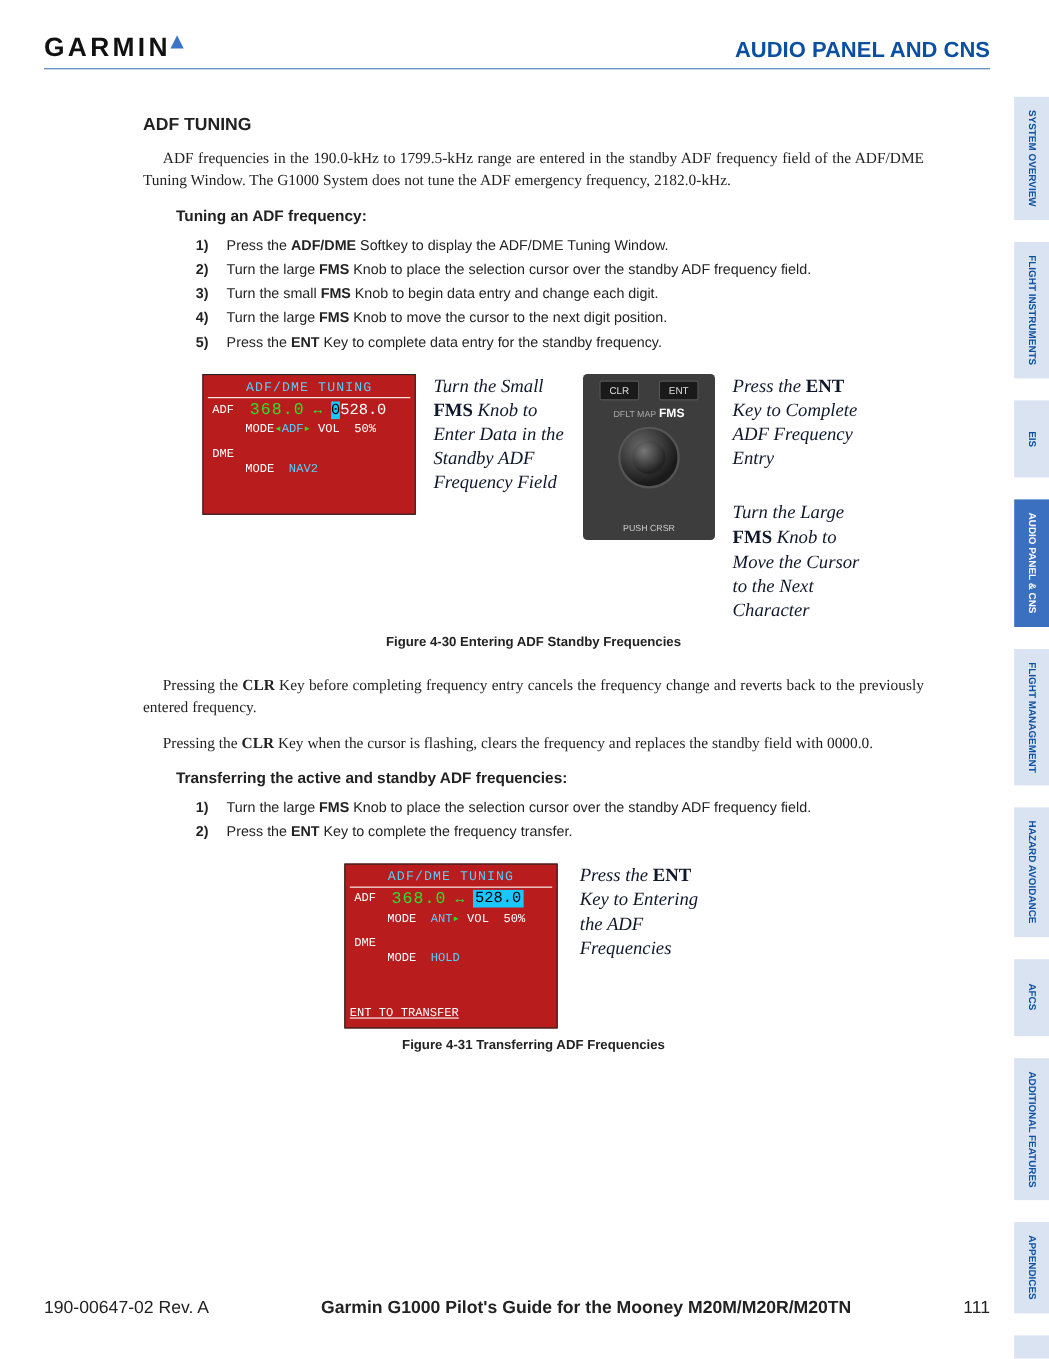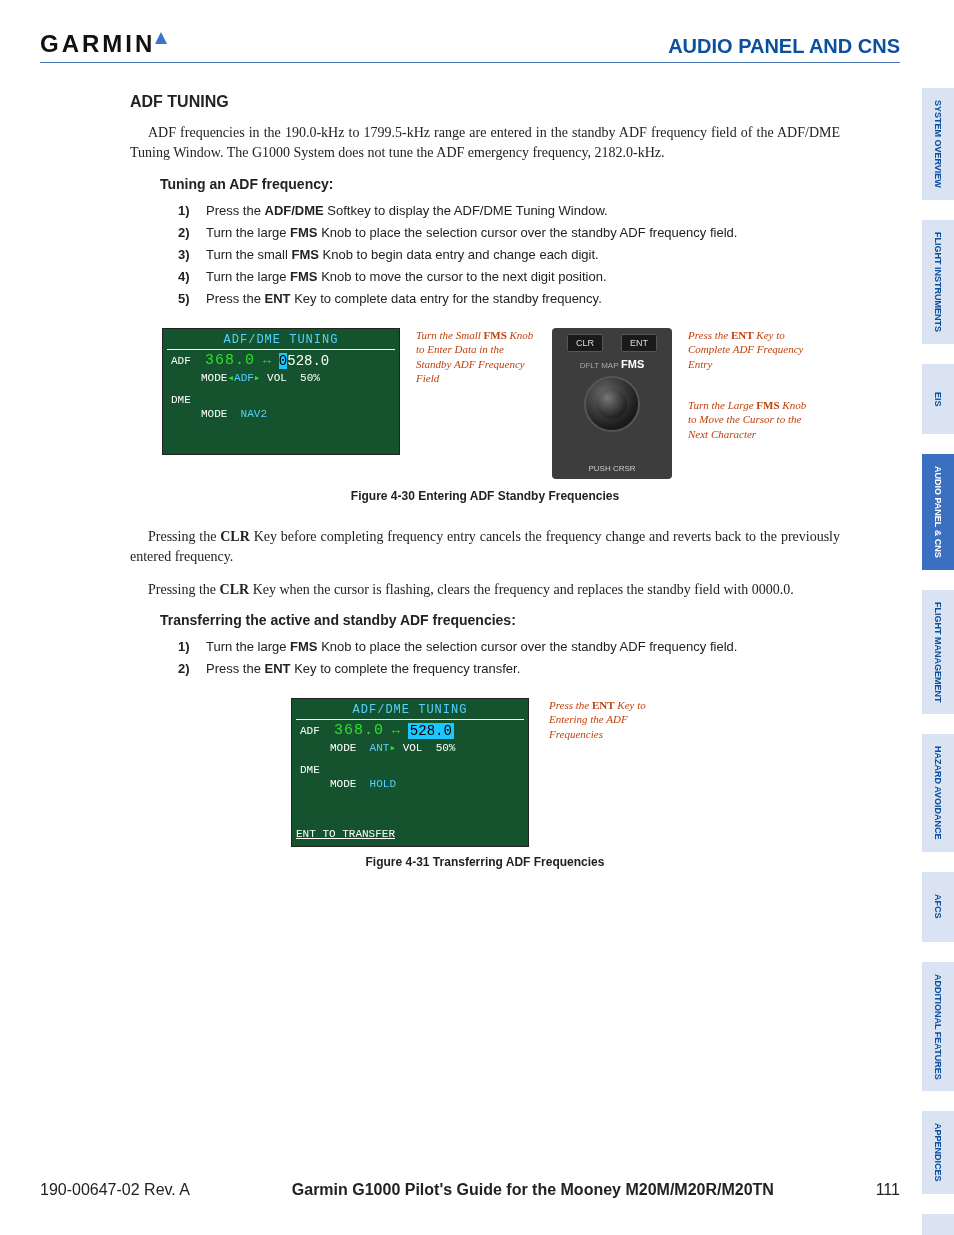--- a/index.html
+++ b/index.html
@@ -15,21 +15,21 @@
     padding: 30px 0 30px 40px;
     width: 900px;
   }
   
   .header {
     display: flex;
     justify-content: space-between;
     align-items: flex-end;
     border-bottom: 1px solid #4a78b5;
     padding-bottom: 4px;
-    margin-bottom: 30px;
+    margin-bottom: 42px;
   }
   .logo {
     display: flex;
     align-items: flex-end;
     gap: 4px;
   }
   .logo-text {
     font-family: Arial, Helvetica, sans-serif;
     font-weight: 900;
     font-size: 24px;
@@ -117,26 +117,26 @@
   .fig-row { display: flex; gap: 16px; justify-content: center; align-items: flex-start; margin: 18px 0 10px; }
   .fig-caption {
     font-family: Arial, Helvetica, sans-serif;
     font-weight: 700;
     font-size: 12px;
     text-align: center;
     margin: 8px 0 24px;
   }
   
   .avionics-box {
-    background: #14532d;
+    background: #b91c1c;
     color: #fff;
     padding: 4px;
     font-family: 'Courier New', monospace;
     font-size: 12px;
-    width: 238px;
+    width: 194px;
     border: 1px solid #222;
   }
   .av-title {
     color: #55d0ff;
     text-align: center;
     font-size: 12px;
     border-bottom: 1px solid #fff;
     padding-bottom: 2px;
     letter-spacing: 1px;
   }
@@ -176,24 +176,24 @@
   .knob-inner{
     width:30px;height:30px;border-radius:50%;
     background: radial-gradient(circle at 35% 30%, #777, #222 70%);
     position:absolute;top:11px;left:11px;
   }
   .knob-foot{font-size:8px;color:#ccc;margin-top:32px;}
   
   .anno {
     font-family: Georgia, serif;
     font-style: italic;
-    font-size: 11px;
+    font-size: 17px;
     line-height:1.3;
     width:120px;
-    color:#c2410c;
+    color:#0f172a;
   }
   .anno .b { font-weight:700; font-style:normal; }
   .fig2-wrap { display:flex; gap:20px; justify-content:center; align-items:flex-start; margin:14px 0 8px;}
   
   .footer {
     position:absolute;
     bottom:36px;
     left:40px;
     width:860px;
     display:flex;

